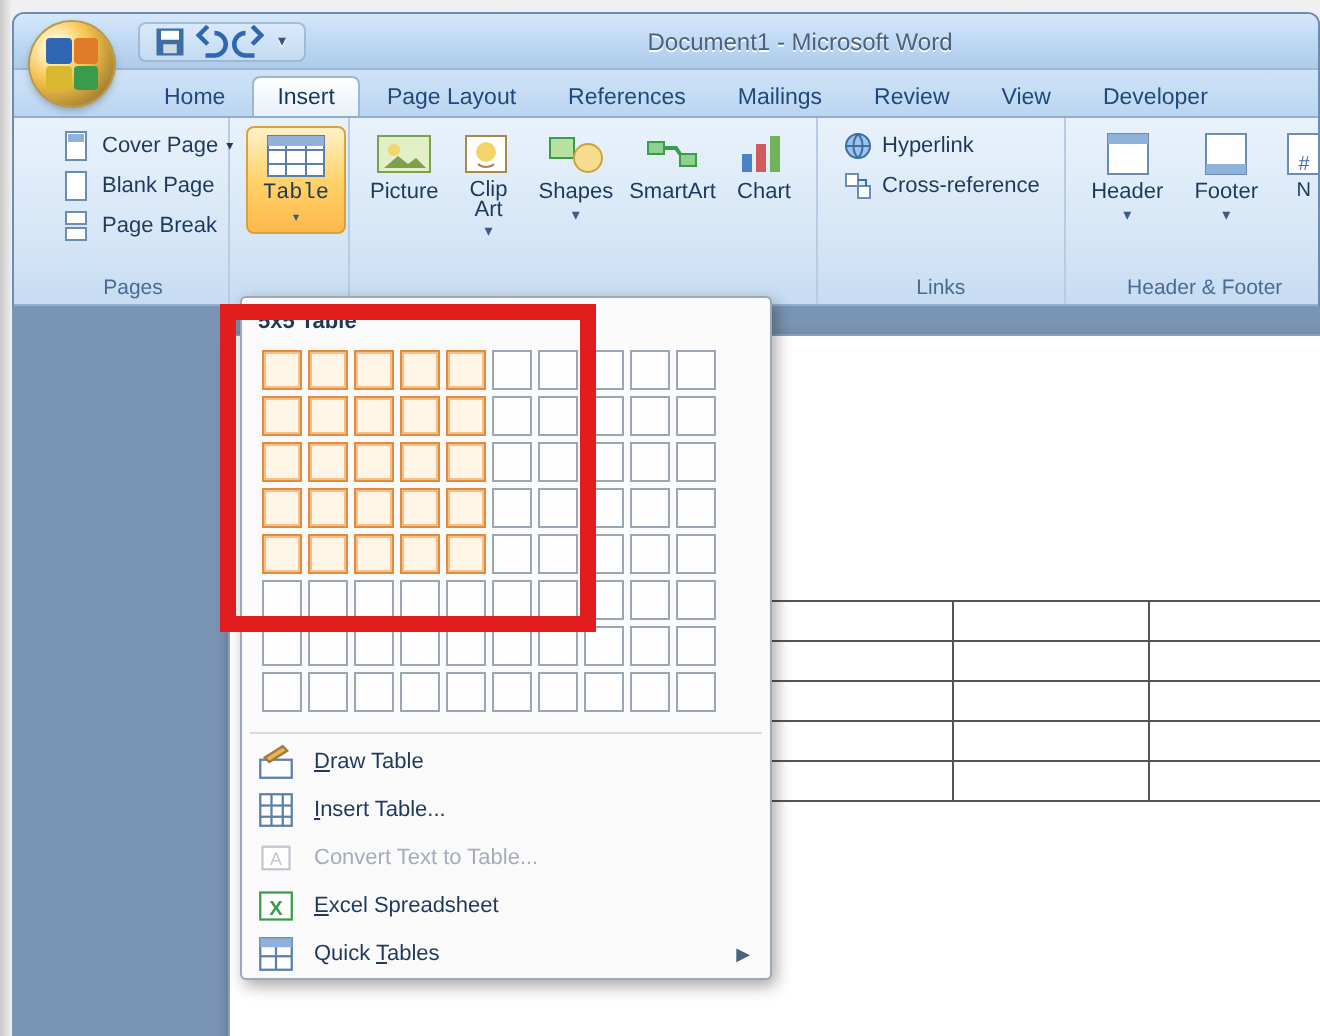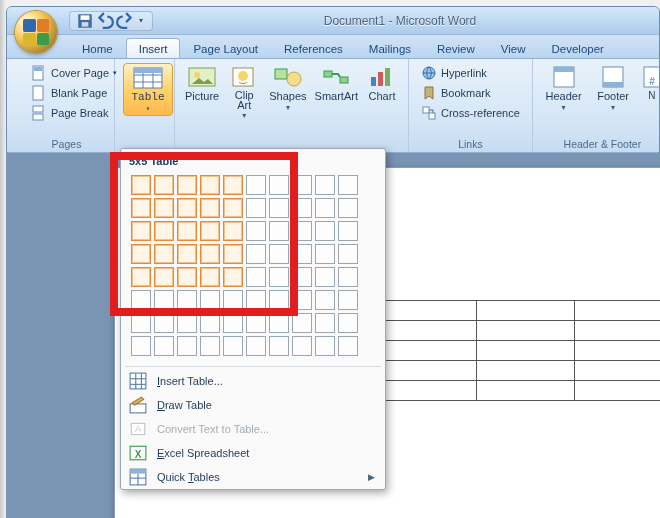--- a/index.html
+++ b/index.html
@@ -344,26 +344,20 @@
       <div class="col">
         <div class="small-btn">
           <svg class="ico" viewBox="0 0 16 16">
               <circle cx="8" cy="8" r="6" fill="#9cc3ea" stroke="#3b6ea5"></circle>
               <path d="M2 8h12M8 2c3 3 3 9 0 12M8 2c-3 3-3 9 0 12" fill="none" stroke="#3b6ea5"></path>
             </svg>
           <span>Hyperlink</span>
         </div>
         <div class="small-btn">
           <svg class="ico" viewBox="0 0 16 16">
-              <path d="M4 2h8v12l-4-3-4 3z" fill="#c7b27a" stroke="#8a7440"></path>
-            </svg>
-          <span>Bookmark</span>
-        </div>
-        <div class="small-btn">
-          <svg class="ico" viewBox="0 0 16 16">
               <rect x="2" y="2" width="6" height="6" fill="#fff" stroke="#6b8db3"></rect>
               <rect x="8" y="8" width="6" height="6" fill="#fff" stroke="#6b8db3"></rect>
               <path d="M8 5h4v3" fill="none" stroke="#3b6ea5"></path>
             </svg>
           <span>Cross-reference</span>
         </div>
       </div>
       <div class="group-label">Links</div>
     </div>
 
@@ -522,41 +516,41 @@
       <div class="cell"></div>
       <div class="cell"></div>
       <div class="cell"></div>
       <div class="cell"></div>
       <div class="cell"></div>
       <div class="cell"></div>
       <div class="cell"></div>
       <div class="cell"></div>
     </div>
   <div class="sep"></div>
+  <div class="menu-item">
+    <span class="mi-ico">
+      <svg viewBox="0 0 16 16">
+          <rect x="1" y="7" width="14" height="8" fill="#fff" stroke="#5b7fa8"></rect>
+          <path d="M3 6l8-5 2 2-8 5z" fill="#e8b45a" stroke="#a0783a"></path>
+        </svg>
+    </span>
+    <span class="underline-first">Draw Table</span>
+  </div>
   <div class="menu-item">
     <span class="mi-ico">
       <svg viewBox="0 0 16 16">
           <rect x="1" y="1" width="14" height="14" fill="#fff" stroke="#5b7fa8"></rect>
           <line x1="1" y1="6" x2="15" y2="6" stroke="#5b7fa8"></line>
           <line x1="1" y1="11" x2="15" y2="11" stroke="#5b7fa8"></line>
           <line x1="6" y1="1" x2="6" y2="15" stroke="#5b7fa8"></line>
           <line x1="11" y1="1" x2="11" y2="15" stroke="#5b7fa8"></line>
         </svg>
     </span>
     <span class="underline-first">Insert Table...</span>
   </div>
-  <div class="menu-item">
-    <span class="mi-ico">
-      <svg viewBox="0 0 16 16">
-          <rect x="1" y="7" width="14" height="8" fill="#fff" stroke="#5b7fa8"></rect>
-          <path d="M3 6l8-5 2 2-8 5z" fill="#e8b45a" stroke="#a0783a"></path>
-        </svg>
-    </span>
-    <span class="underline-first">Draw Table</span>
-  </div>
   <div class="menu-item disabled">
     <span class="mi-ico">
       <svg viewBox="0 0 16 16">
           <rect x="2" y="3" width="12" height="10" fill="#fff" stroke="#bfc7d0"></rect>
           <text x="8" y="11" font-size="8" text-anchor="middle" fill="#bfc7d0">A</text>
         </svg>
     </span>
     <span>Convert Text to Table...</span>
   </div>
   <div class="menu-item">

